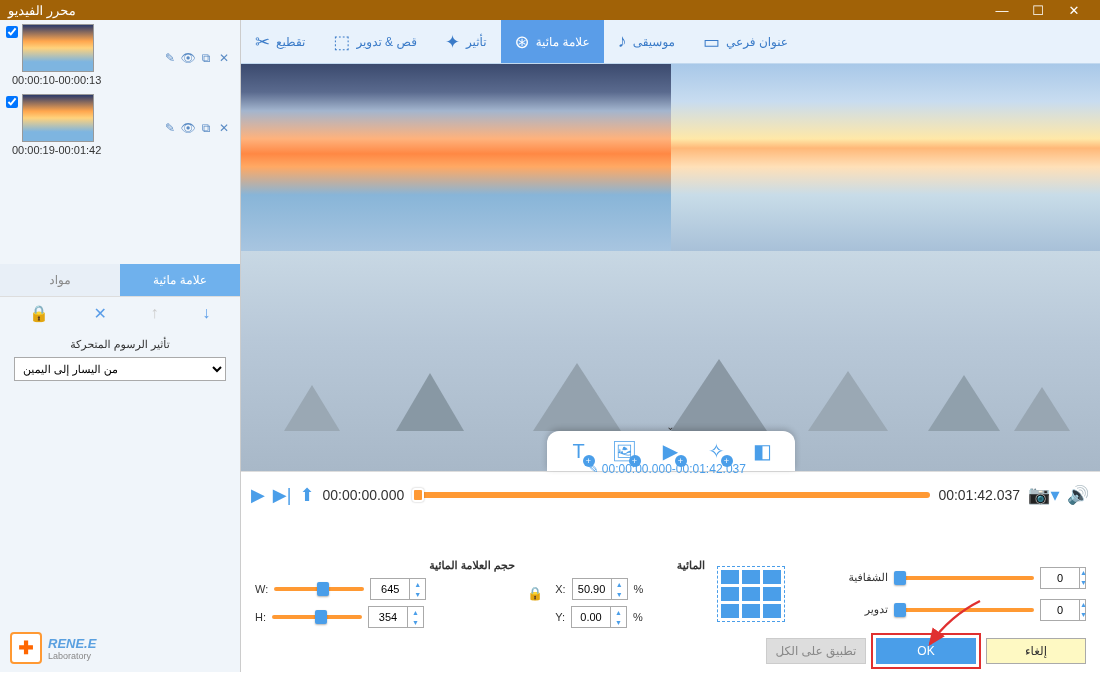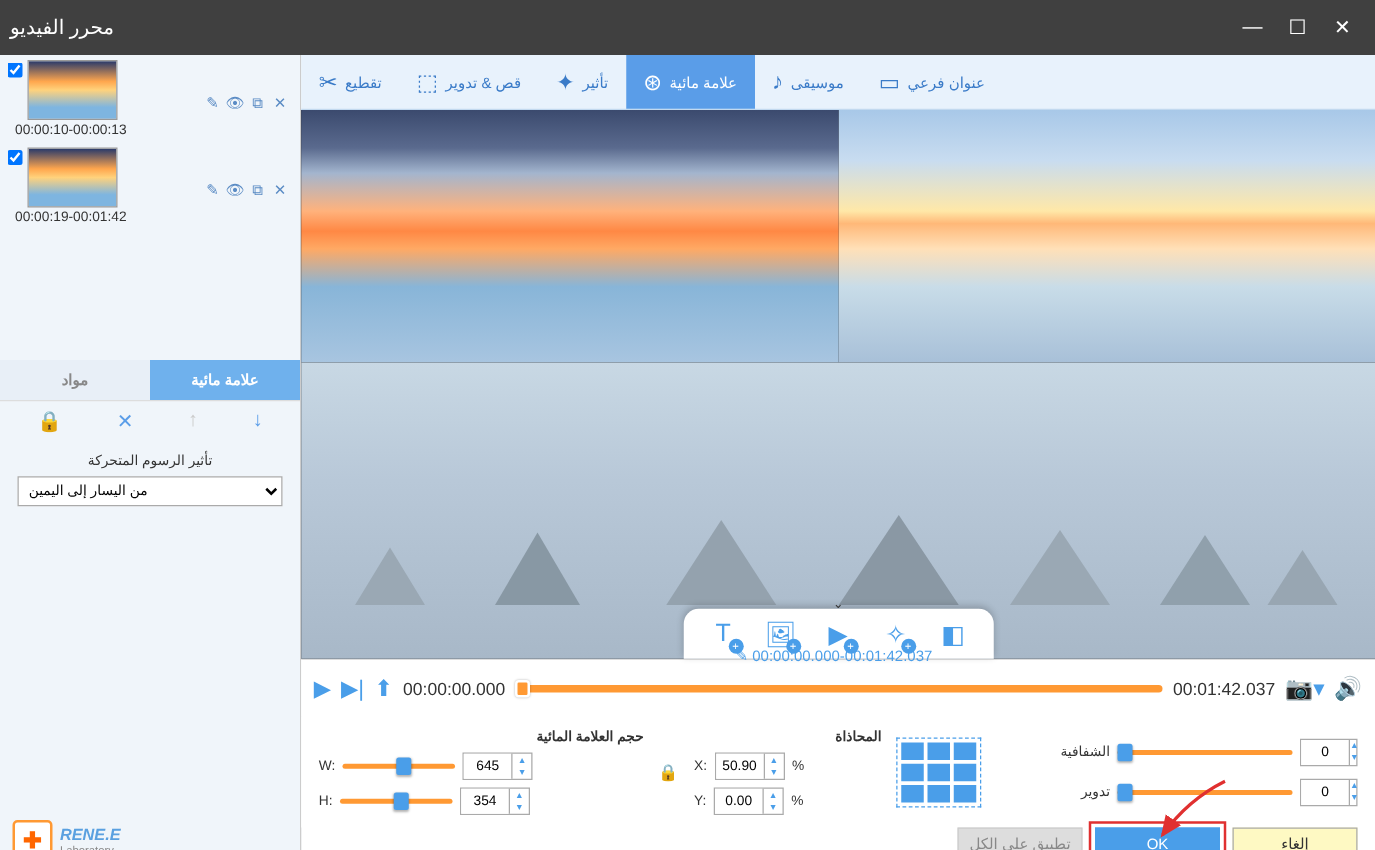--- a/index.html
+++ b/index.html
@@ -1,31 +1,31 @@
 <!DOCTYPE html>
 <html dir="rtl"><head>
 <meta charset="utf-8">
 <style>
 * { box-sizing: border-box; margin: 0; padding: 0; font-family: Tahoma, Arial, sans-serif; }
 body { width: 1100px; height: 680px; background: #fff; overflow: hidden; direction: ltr; }
-.titlebar { height: 44px; background: #404040; display: flex; align-items: center; padding: 0 8px; color: #fff; font-size: 16px; }
+.titlebar { height: 20px; background: #a16207; display: flex; align-items: center; padding: 0 8px; color: #fff; font-size: 13px; }
 .titlebar-title { flex: 1; text-align: left; direction: rtl; }
 .titlebar-btns { display: flex; gap: 0; }
 .titlebar-btn { width: 36px; height: 28px; display: flex; align-items: center; justify-content: center; color: #fff; cursor: pointer; }
 .main { display: flex; height: 652px; }
 .sidebar { width: 241px; background: #f0f5fa; border-right: 1px solid #ccc; display: flex; flex-direction: column; }
 .clip-list { flex: 1; overflow-y: auto; padding: 4px; }
 .clip-item { margin-bottom: 6px; position: relative; padding-left: 4px; }
 .clip-check { position: absolute; left: 2px; top: 2px; width: 12px; height: 12px; }
 .clip-thumb { width: 72px; height: 48px; margin-left: 14px; border: 1px solid #999; background: linear-gradient(180deg, #2a3a6a 0%, #ffa64d 35%, #ffd27c 50%, #7eb5e0 80%); }
 .clip-controls { position: absolute; right: 4px; bottom: 22px; display: flex; gap: 2px; }
 .clip-ctrl { width: 16px; height: 16px; display: flex; align-items: center; justify-content: center; color: #5a8bc4; font-size: 12px; cursor: pointer; }
 .clip-time { font-size: 11px; color: #333; padding: 2px 4px; text-align: left; }
 .sidebar-tabs { display: flex; height: 32px; }
-.sidebar-tab { flex: 1; display: flex; align-items: center; justify-content: center; font-size: 12px; cursor: pointer; font-weight: bold; }
+.sidebar-tab { flex: 1; display: flex; align-items: center; justify-content: center; font-size: 12px; cursor: pointer; }
 .sidebar-tab.active { background: #6fb1ed; color: #fff; }
 .sidebar-tab.inactive { background: #e8eff7; color: #888; }
 .sidebar-toolbar { height: 34px; display: flex; align-items: center; justify-content: space-around; border-top: 1px solid #ddd; padding: 0 8px; }
 .sidebar-toolbar span { color: #5a9de8; font-size: 16px; cursor: pointer; }
 .sidebar-toolbar .disabled { color: #ccc; }
 .effect-row { padding: 8px 14px; text-align: center; }
 .effect-label { font-size: 11px; color: #333; margin-bottom: 6px; }
 .effect-select { width: 100%; height: 24px; font-size: 11px; border: 1px solid #aaa; background: #fff; padding: 0 4px; }
 .logo-row { height: 48px; display: flex; align-items: center; padding: 0 10px; gap: 6px; }
 .logo-icon { width: 32px; height: 32px; background: #fff; border: 2px solid #ff9933; border-radius: 4px; display: flex; align-items: center; justify-content: center; color: #ff6600; font-size: 18px; font-weight: bold; }
@@ -47,21 +47,21 @@
 .quick-btn { width: 28px; height: 28px; display: flex; align-items: center; justify-content: center; color: #4a9ee9; font-size: 20px; cursor: pointer; position: relative; }
 .quick-btn .plus { position: absolute; bottom: -2px; right: -2px; background: #4a9ee9; color: #fff; border-radius: 50%; width: 12px; height: 12px; font-size: 9px; display: flex; align-items: center; justify-content: center; }
 .timeline { height: 46px; display: flex; align-items: center; padding: 0 10px; gap: 8px; background: #fff; border-top: 1px solid #ddd; }
 .play-btn { color: #4a9ee9; font-size: 18px; cursor: pointer; }
 .time-text { font-size: 14px; color: #333; }
 .track { flex: 1; height: 6px; background: #ff9933; border-radius: 3px; position: relative; }
 .track-handle { position: absolute; left: 0; top: -4px; width: 12px; height: 14px; background: #ff9933; border: 2px solid #fff; border-radius: 3px; box-shadow: 0 0 2px rgba(0,0,0,0.3); }
 .track-marker { position: absolute; left: 34%; top: -30px; color: #4a9ee9; font-size: 12px; }
 .cam-icon { color: #4a9ee9; font-size: 18px; cursor: pointer; }
 .controls { padding: 10px 14px; background: #fff; display: flex; flex-direction: column; gap: 10px; }
-.ctrl-row { display: flex; align-items: center; gap: 12px; }
+.ctrl-row { display: flex; align-items: center; gap: 12px; margin-top: 32px; }
 .ctrl-group { display: flex; align-items: center; gap: 6px; }
 .ctrl-label { font-size: 11px; color: #333; }
 .ctrl-header { font-size: 11px; color: #333; font-weight: bold; }
 .spinner { width: 56px; height: 22px; border: 1px solid #aaa; font-size: 11px; text-align: center; display: flex; }
 .spinner input { border: none; width: 38px; text-align: center; font-size: 11px; }
 .spinner-btns { width: 16px; display: flex; flex-direction: column; border-left: 1px solid #aaa; }
 .spinner-btns span { flex: 1; font-size: 7px; display: flex; align-items: center; justify-content: center; cursor: pointer; color: #4a9ee9; }
 .slider { width: 90px; height: 4px; background: #ff9933; border-radius: 2px; position: relative; }
 .slider-handle { position: absolute; top: -5px; width: 12px; height: 14px; background: #4a9ee9; border-radius: 2px; box-shadow: 0 1px 2px rgba(0,0,0,0.3); }
 .align-grid { display: grid; grid-template-columns: repeat(3, 18px); grid-template-rows: repeat(3, 14px); gap: 3px; border: 1px dashed #4a9ee9; padding: 3px; }
@@ -231,21 +231,21 @@
                 <input value="354" style="">
                 <div class="spinner-btns">
                   <span>▲</span>
                   <span>▼</span>
                 </div>
               </div>
           </div>
         </div>
         <span class="lock-icon">🔒</span>
         <div style="width:150px">
-          <div class="ctrl-header" style="text-align:right;margin-bottom:6px">المحاذاة</div>
+          <div class="ctrl-header" style="text-align:right;margin-bottom:6px">المائية</div>
           <div class="ctrl-group" style="margin-bottom:6px">
             <span class="ctrl-label">X:</span>
             <div class="spinner">
                 <input value="50.90" style="">
                 <div class="spinner-btns">
                   <span>▲</span>
                   <span>▼</span>
                 </div>
               </div>
             <span class="ctrl-label">%</span>

